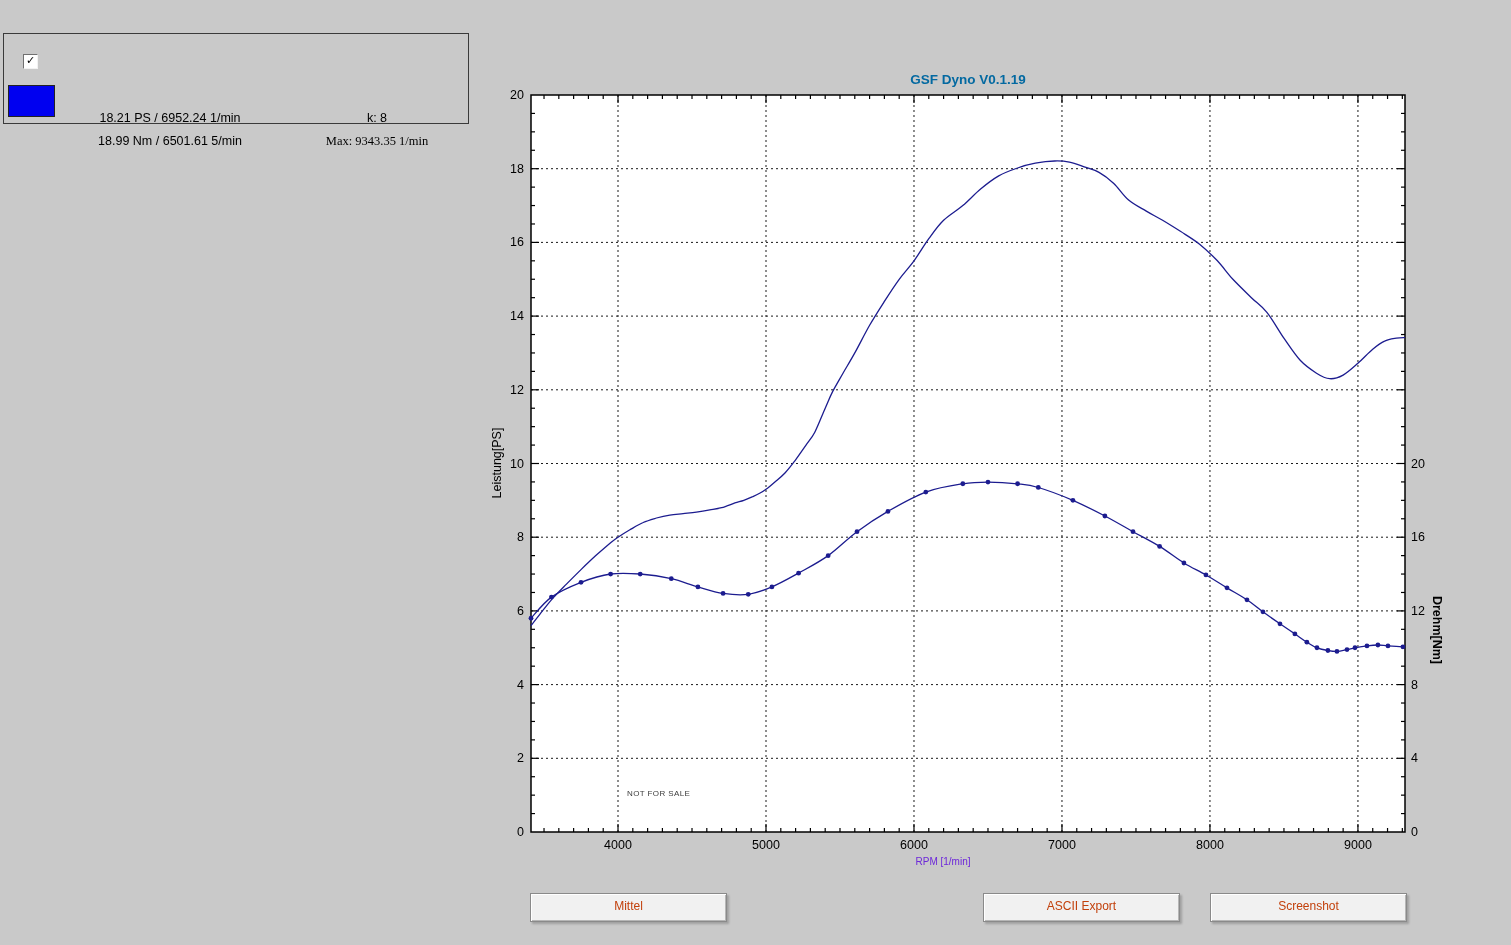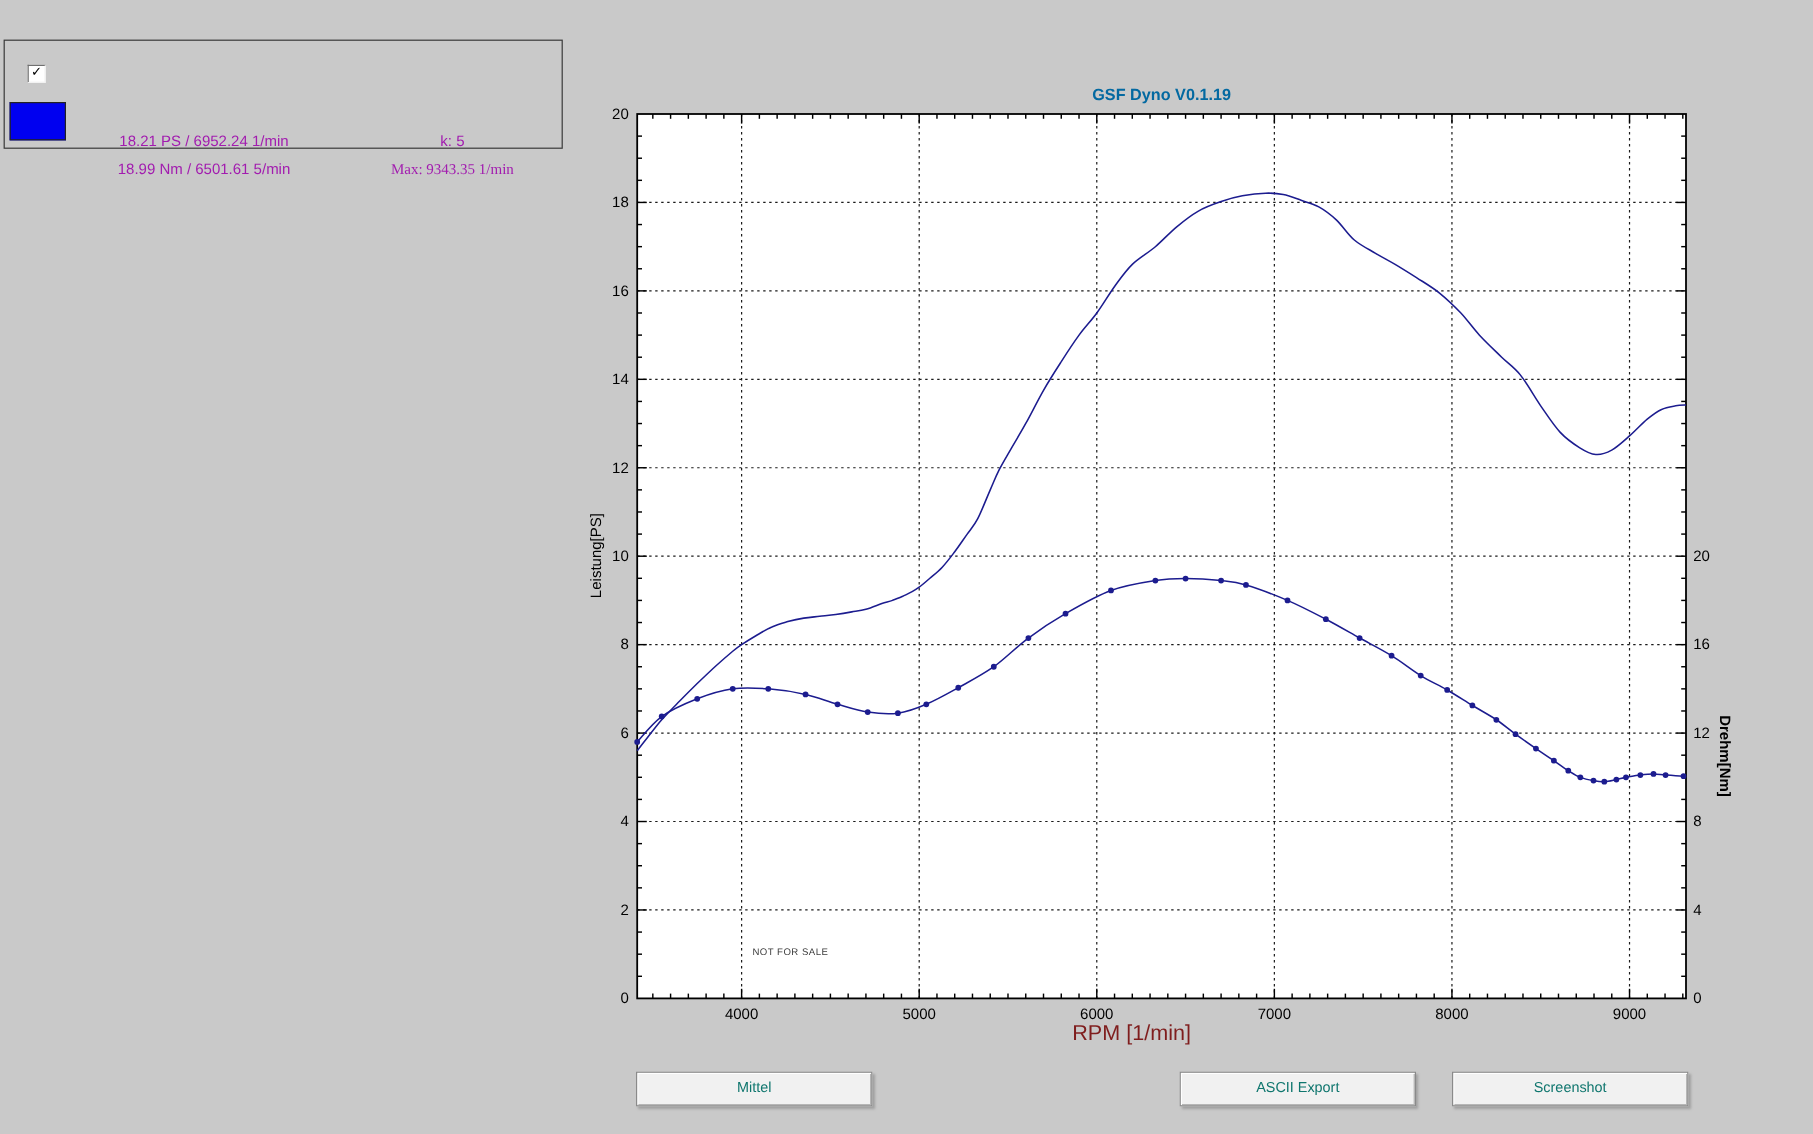--- a/index.html
+++ b/index.html
@@ -11,39 +11,39 @@
          background:#c9c9c9;border:1px solid #3a3a3a;}
   .checkbox{position:absolute;left:19px;top:20px;width:13px;height:13px;background:#fff;
             border:1px solid;border-color:#707070 #f2f2f2 #f2f2f2 #707070;
             font-size:11px;line-height:11px;text-align:center;color:#000;cursor:default;}
   .paramfield{position:absolute;left:61px;top:10px;width:386px;height:22px;
               background:#fff;border:1px solid;border-color:#6a6a6a #e9e9e9 #e9e9e9 #6a6a6a;
               font-family:"Liberation Sans",sans-serif;font-size:12.5px;color:#111;
               padding:0 0 0 12px;box-sizing:border-box;}
   .swatch{position:absolute;left:4px;top:51px;width:45px;height:30px;
           background:#0000f0;border:1px solid #222;}
-  .ptext{position:absolute;font-size:12.5px;color:#a21caf;white-space:nowrap;text-align:center;}
+  .ptext{position:absolute;font-size:12.5px;color:#000000;white-space:nowrap;text-align:center;}
 
   
   .chart-title{position:absolute;left:968px;top:79px;transform:translate(-50%,-50%);
                font-size:13.5px;font-weight:bold;color:#0369a1;white-space:nowrap;}
   .ylab-left{position:absolute;left:497px;top:463px;transform:translate(-50%,-50%) rotate(-90deg);
              font-size:12.5px;color:#000;white-space:nowrap;}
   .ylab-right{position:absolute;left:1437px;top:630px;transform:translate(-50%,-50%) rotate(90deg);
               font-size:12.5px;font-weight:bold;color:#000;white-space:nowrap;}
   .xlab{position:absolute;left:943px;top:861px;transform:translate(-50%,-50%);
-        font-size:18px;color:#7f1d1d;white-space:nowrap;}
+        font-size:10px;color:#6d28d9;white-space:nowrap;}
   .watermark{position:absolute;left:627px;top:789px;font-size:8px;color:#3d3d3d;
              letter-spacing:.4px;white-space:nowrap;}
 
   
   .btn{position:absolute;top:893px;width:195px;height:27px;
        background:#f1f1f1;border:1px solid #8a8a8a;
        box-shadow:inset 1px 1px 0 #ffffff,inset -1px -1px 0 #b6b6b6,2px 2px 2px #a0a0a0;
-       font-family:"Liberation Sans",sans-serif;font-size:12px;color:#0f766e;
+       font-family:"Liberation Sans",sans-serif;font-size:12px;color:#c2410c;
        text-align:center;line-height:25px;cursor:default;}
   #btn-mittel{left:530px;}
   #btn-ascii{left:983px;}
   #btn-shot{left:1210px;}
 
   svg{position:absolute;left:0;top:0;}
 </style>
 </head>
 <body>
 
@@ -329,21 +329,21 @@
       <circle cx="1387.9817135116832" cy="645.9075" r="2.4" fill="#1c1c8f"></circle>
       <circle cx="1402.9282086014223" cy="646.82875" r="2.4" fill="#1c1c8f"></circle>
     </svg>
 
   <div class="panel">
     <div class="checkbox">
       <span>✓</span>
     </div>
     <div class="swatch"></div>
     <div class="ptext" style="left:61px;top:77px;width:210px;">18.21 PS / 6952.24 1/min</div>
-    <div class="ptext" style="left:303px;top:77px;width:140px;">k: 5</div>
+    <div class="ptext" style="left:303px;top:77px;width:140px;">k: 8</div>
     <div class="ptext" style="left:61px;top:100px;width:210px;">18.99 Nm / 6501.61 5/min</div>
     <div class="ptext" style="left:303px;top:100px;width:140px;font-family:Liberation Serif, serif;">Max: 9343.35 1/min</div>
   </div>
 
   <div class="chart-title">GSF Dyno V0.1.19</div>
   <div class="ylab-left">Leistung[PS]</div>
   <div class="ylab-right">Drehm[Nm]</div>
   <div class="xlab">RPM [1/min]</div>
   <div class="watermark">NOT FOR SALE</div>
 

